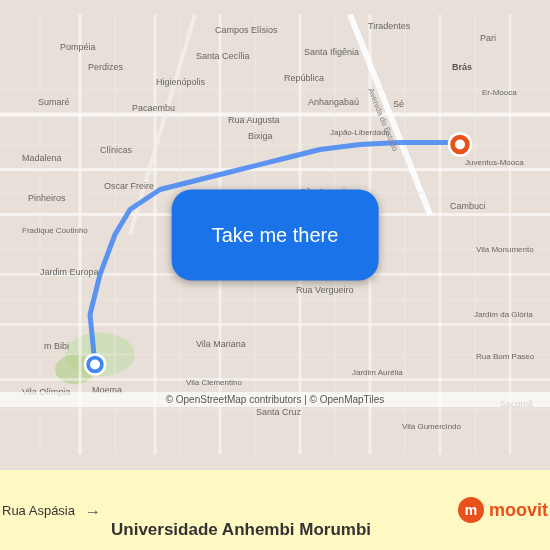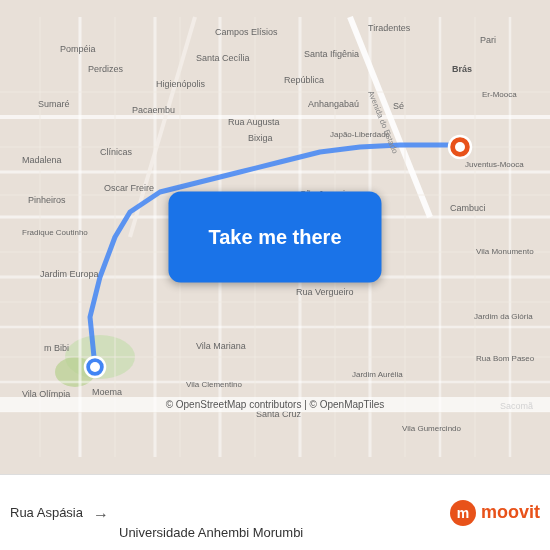--- a/index.html
+++ b/index.html
@@ -14,34 +14,34 @@
 
     
     #action-button {
       position: absolute;
       top: 50%;
       left: 50%;
       transform: translate(-50%, -50%);
       background: #1a73e8;
       color: white;
       border: none;
-      border-radius: 12px;
+      border-radius: 20px;
       padding: 34px 40px;
       font-size: 20px;
-      font-weight: bold;
+      font-weight: normal;
       cursor: pointer;
       white-space: nowrap;
       box-shadow: 0 2px 8px rgba(0,0,0,0.3);
       z-index: 10;
     }
 
     
     #bottom-bar {
-      background: #ffffff;
-      padding: 10px 10px;
+      background: #fef9c3;
+      padding: 10px 2px;
       display: flex;
       align-items: center;
       justify-content: space-between;
       border-top: 1px solid #ddd;
       min-height: 60px;
     }
 
     #route-info {
       display: flex;
       align-items: center;
@@ -54,23 +54,23 @@
       color: #333;
       font-weight: 500;
     }
 
     #arrow-icon {
       font-size: 16px;
       color: #555;
     }
 
     #to-label {
-      font-size: 13px;
+      font-size: 17px;
       color: #333;
-      font-weight: 400;
+      font-weight: 700;
       margin-top: 40px;
     }
 
     #moovit-logo {
       display: flex;
       align-items: center;
       gap: 4px;
     }
 
     #moovit-logo-text {

